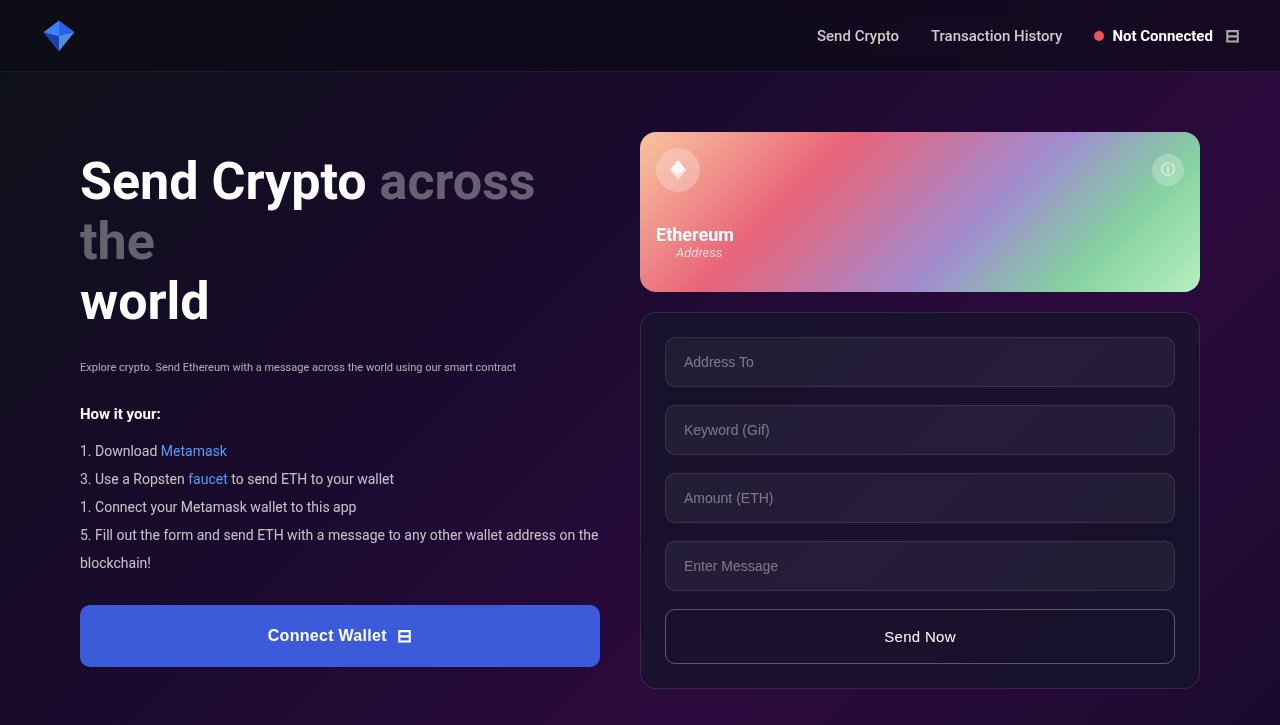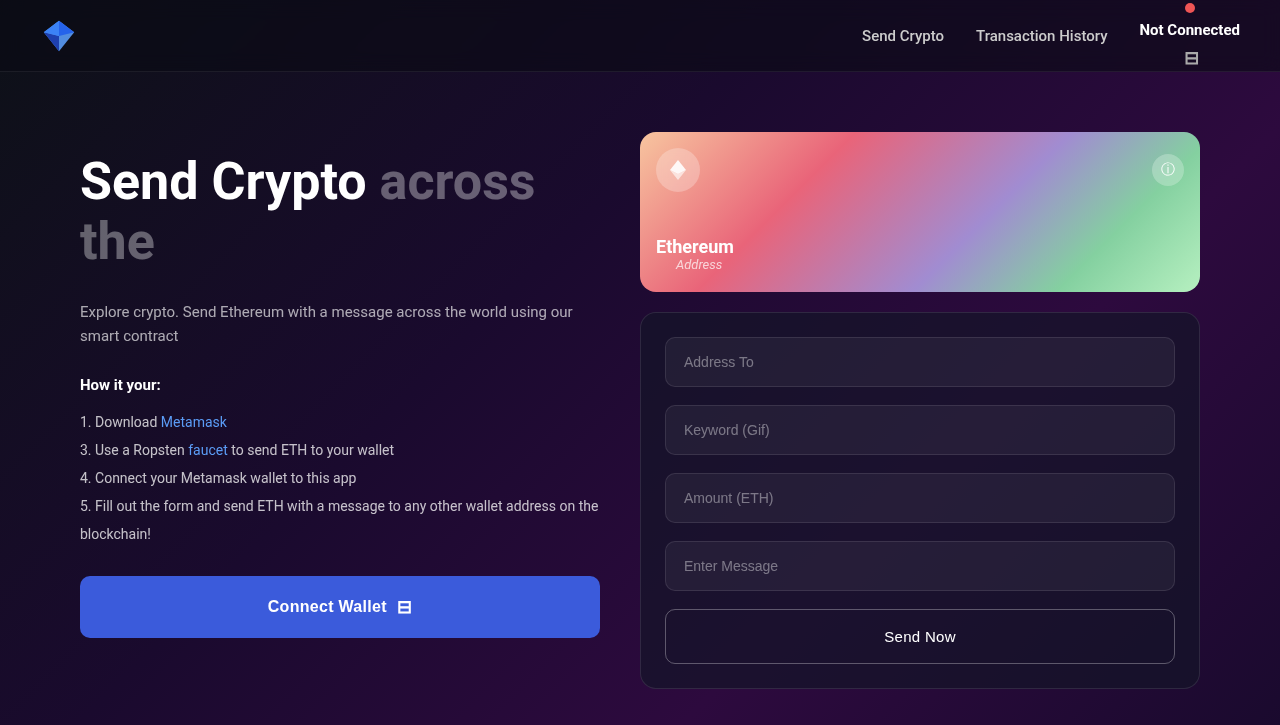--- a/index.html
+++ b/index.html
@@ -49,21 +49,20 @@
       cursor: pointer;
     }
 
     .nav-status {
       display: flex;
       align-items: center;
       gap: 8px;
       color: #fff;
       font-weight: 700;
       font-size: 15px;
-      flex-direction: column;
     }
 
     .status-dot {
       width: 10px;
       height: 10px;
       background: #e55;
       border-radius: 50%;
       display: inline-block;
     }
 
@@ -95,21 +94,21 @@
       line-height: 1.15;
       margin-bottom: 28px;
       color: #fff;
     }
 
     .hero-title .muted {
       color: rgba(255,255,255,0.35);
     }
 
     .hero-desc {
-      font-size: 15px;
+      font-size: 11px;
       color: rgba(255,255,255,0.65);
       line-height: 1.6;
       margin-bottom: 28px;
     }
 
     .how-it-works-title {
       font-size: 15px;
       font-weight: 700;
       margin-bottom: 14px;
       color: #fff;
@@ -193,21 +192,21 @@
       height: 32px;
       display: flex;
       align-items: center;
       justify-content: center;
       font-size: 14px;
       color: #fff;
     }
 
     .wallet-card-bottom {
       position: absolute;
-      bottom: 20px;
+      bottom: 32px;
       left: 16px;
     }
 
     .wallet-card-bottom .eth-name {
       font-size: 18px;
       font-weight: 700;
       color: #fff;
     }
 
     .wallet-card-bottom .eth-address {
@@ -280,28 +279,29 @@
     </div>
   </div>
 </nav>
 
 <main>
 
   <div class="left-col">
     <h1 class="hero-title">
       <span>Send Crypto</span>
       <span class="muted"> <span>across the</span></span><br>
+      <span>world</span>
     </h1>
     <p class="hero-desc">Explore crypto. Send Ethereum with a message across the world using our smart contract</p>
 
     <p class="how-it-works-title">How it your:</p>
     <ol class="how-it-works-list">
       <li>1. Download <a href="#">Metamask</a></li>
       <li>3. Use a Ropsten <a href="#">faucet</a> to send ETH to your wallet</li>
-      <li>4. Connect your Metamask wallet to this app</li>
+      <li>1. Connect your Metamask wallet to this app</li>
       <li>5. Fill out the form and send ETH with a message to any other wallet address on the blockchain!</li>
     </ol>
 
     <button class="connect-btn">
       <span>Connect Wallet</span>
       <span style="font-size:18px;">⊟</span>
     </button>
 
   </div>
 

